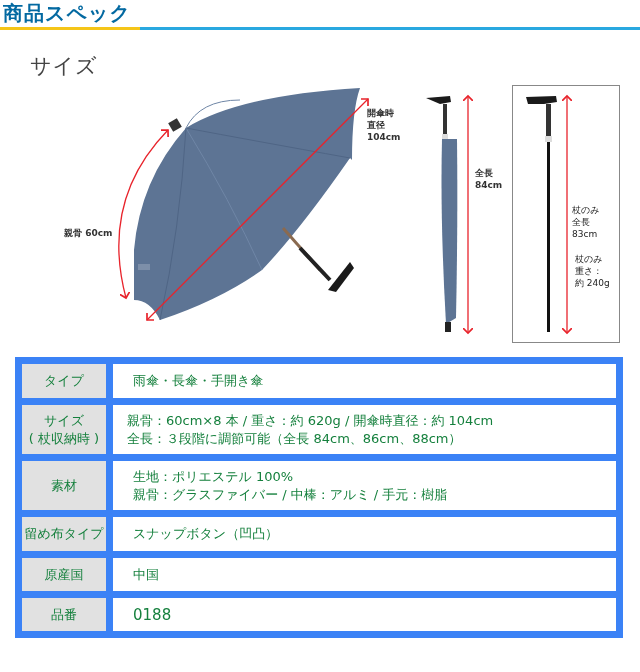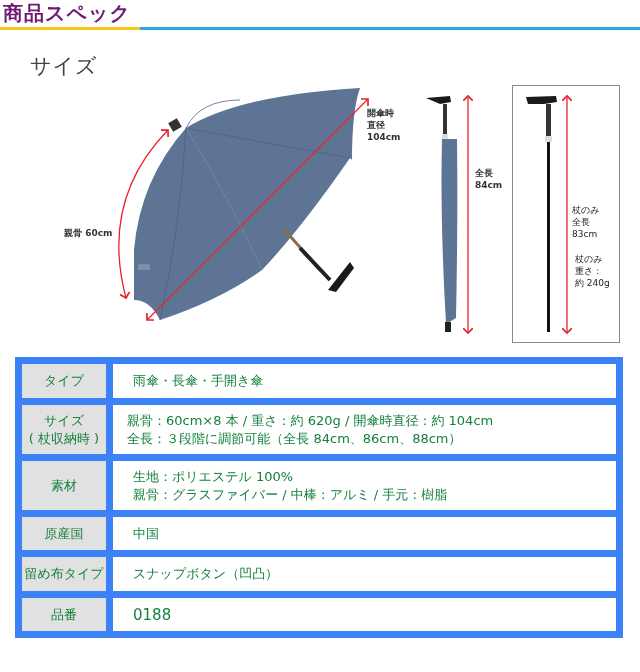--- a/index.html
+++ b/index.html
@@ -1,20 +1,20 @@
 <!DOCTYPE html>
 <html><head>
 <meta charset="utf-8">
 <style>
   * { box-sizing: border-box; margin: 0; padding: 0; }
   html, body { width: 640px; height: 672px; background: #ffffff; overflow: hidden; }
   body { font-family: "DejaVu Sans", "Liberation Sans", sans-serif; color: #333; position: relative; }
 
   .header { position: absolute; left: 0; top: 0; width: 640px; height: 34px; }
-  .header-title { position: absolute; left: 3px; top: 0px; font-size: 20px; font-weight: bold; color: #701a75; letter-spacing: 1px; line-height: 26px; }
+  .header-title { position: absolute; left: 3px; top: 0px; font-size: 20px; font-weight: bold; color: #0369a1; letter-spacing: 1px; line-height: 26px; }
   .header-line-yellow { position: absolute; left: 0; top: 27px; width: 140px; height: 3px; background: #f5c518; }
   .header-line-blue { position: absolute; left: 140px; top: 27px; width: 500px; height: 3px; background: #29a8e0; }
   .logo { position: absolute; left: 600px; top: 3px; width: 38px; height: 24px; margin-left: 43px; }
   .logo-text { position: absolute; left: 0; top: 13px; width: 38px; text-align: center; font-size: 8px; font-weight: bold; color: #1a3b6e; font-family: "DejaVu Sans", sans-serif; line-height: 10px; }
 
   .section-title { position: absolute; left: 30px; top: 52px; font-size: 21px; color: #444; letter-spacing: 1px; }
   .label { position: absolute; font-size: 9px; color: #333; line-height: 12px; font-weight: bold; }
   .label-normal { position: absolute; font-size: 9px; color: #222; line-height: 12px; margin-top: 48px; }
   .cane-frame { position: absolute; left: 512px; top: 85px; width: 108px; height: 258px; border: 1px solid #888; }
 
@@ -125,26 +125,26 @@
       <div>全長：３段階に調節可能（全長 84cm、86cm、88cm）</div>
     </td>
   </tr>
   <tr style="height:56px;">
     <td class="key">素材</td>
     <td class="val">
       <div>生地：ポリエステル 100%</div>
       <div>親骨：グラスファイバー / 中棒：アルミ / 手元：樹脂</div>
     </td>
   </tr>
+  <tr style="height:41px;">
+    <td class="key">留め布タイプ</td>
+    <td class="val">スナップボタン（凹凸）</td>
+  </tr>
   <tr style="height:40px;">
     <td class="key">原産国</td>
     <td class="val">中国</td>
-  </tr>
-  <tr style="height:41px;">
-    <td class="key">留め布タイプ</td>
-    <td class="val">スナップボタン（凹凸）</td>
   </tr>
   <tr style="height:40px;">
     <td class="key">品番</td>
     <td class="val" style="font-size:15px;">0188</td>
   </tr>
 </tbody>
   </table>
 
 </body></html>

